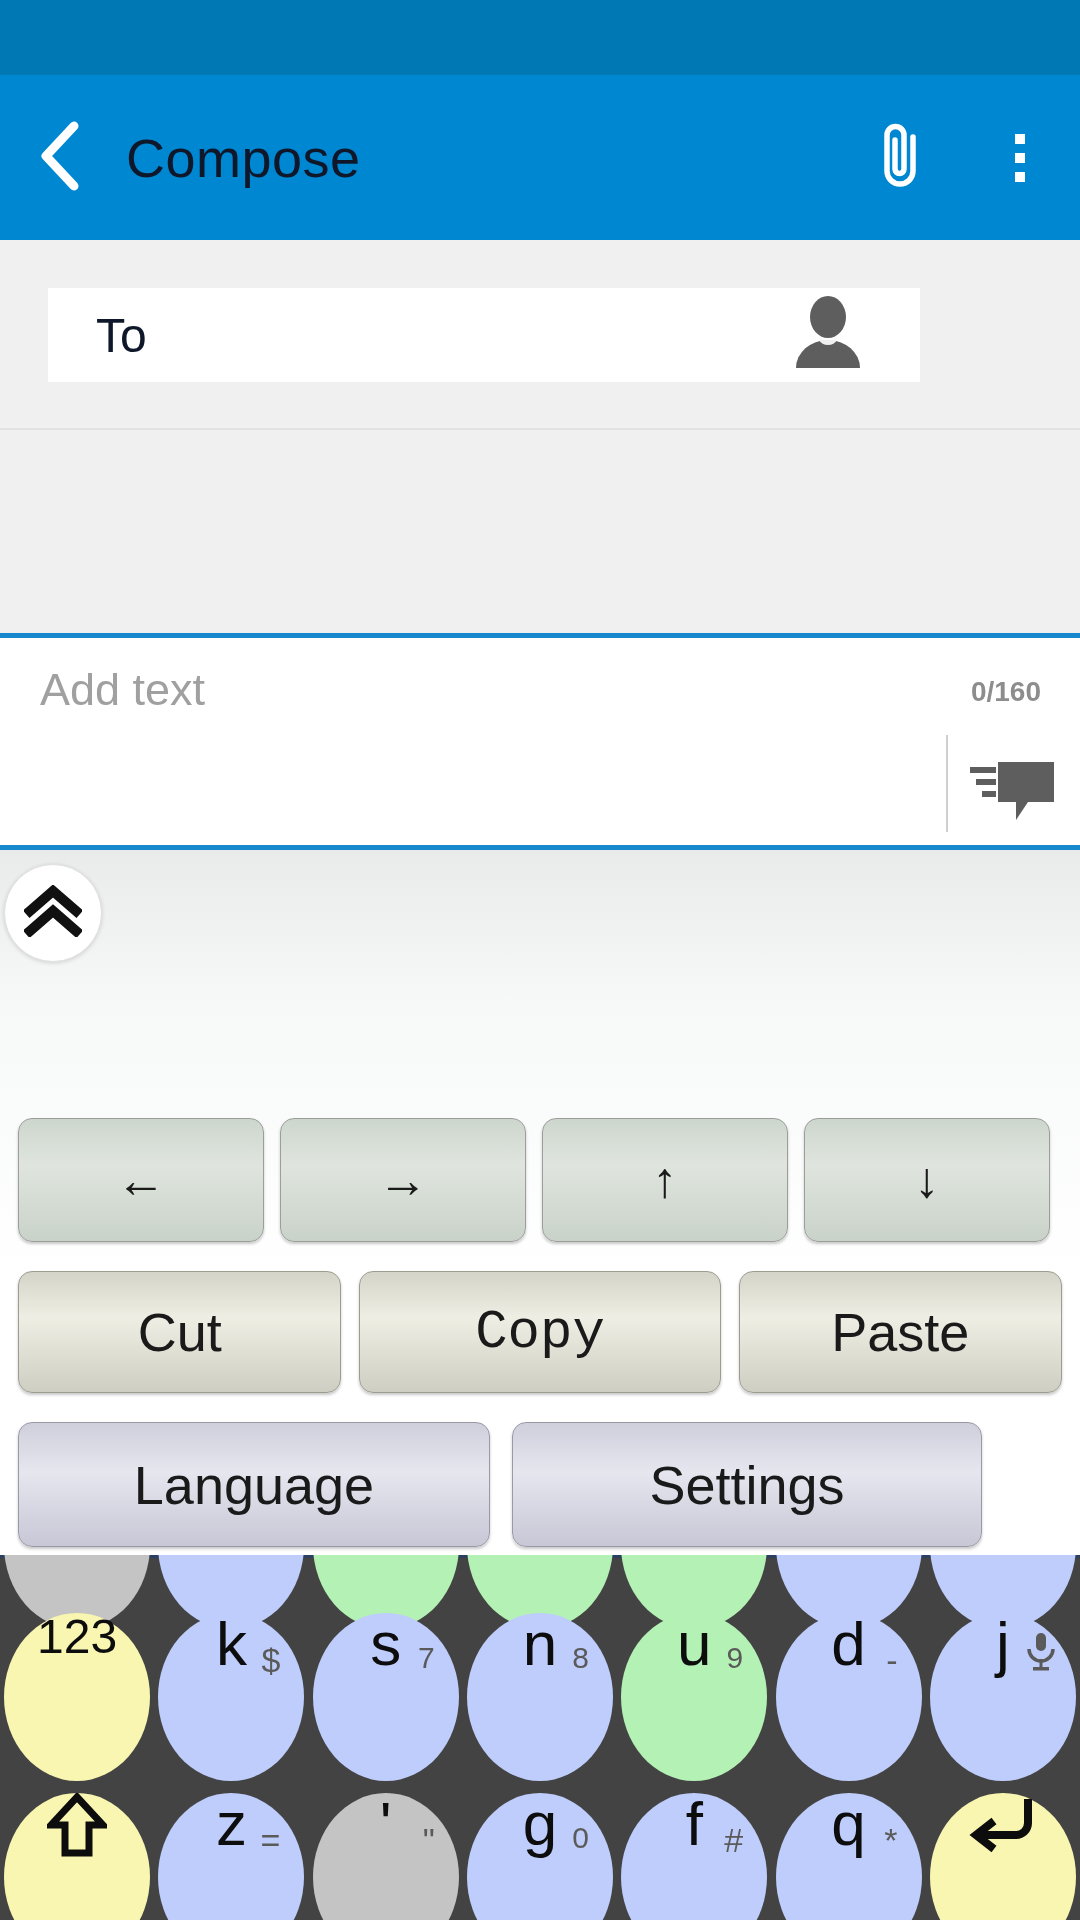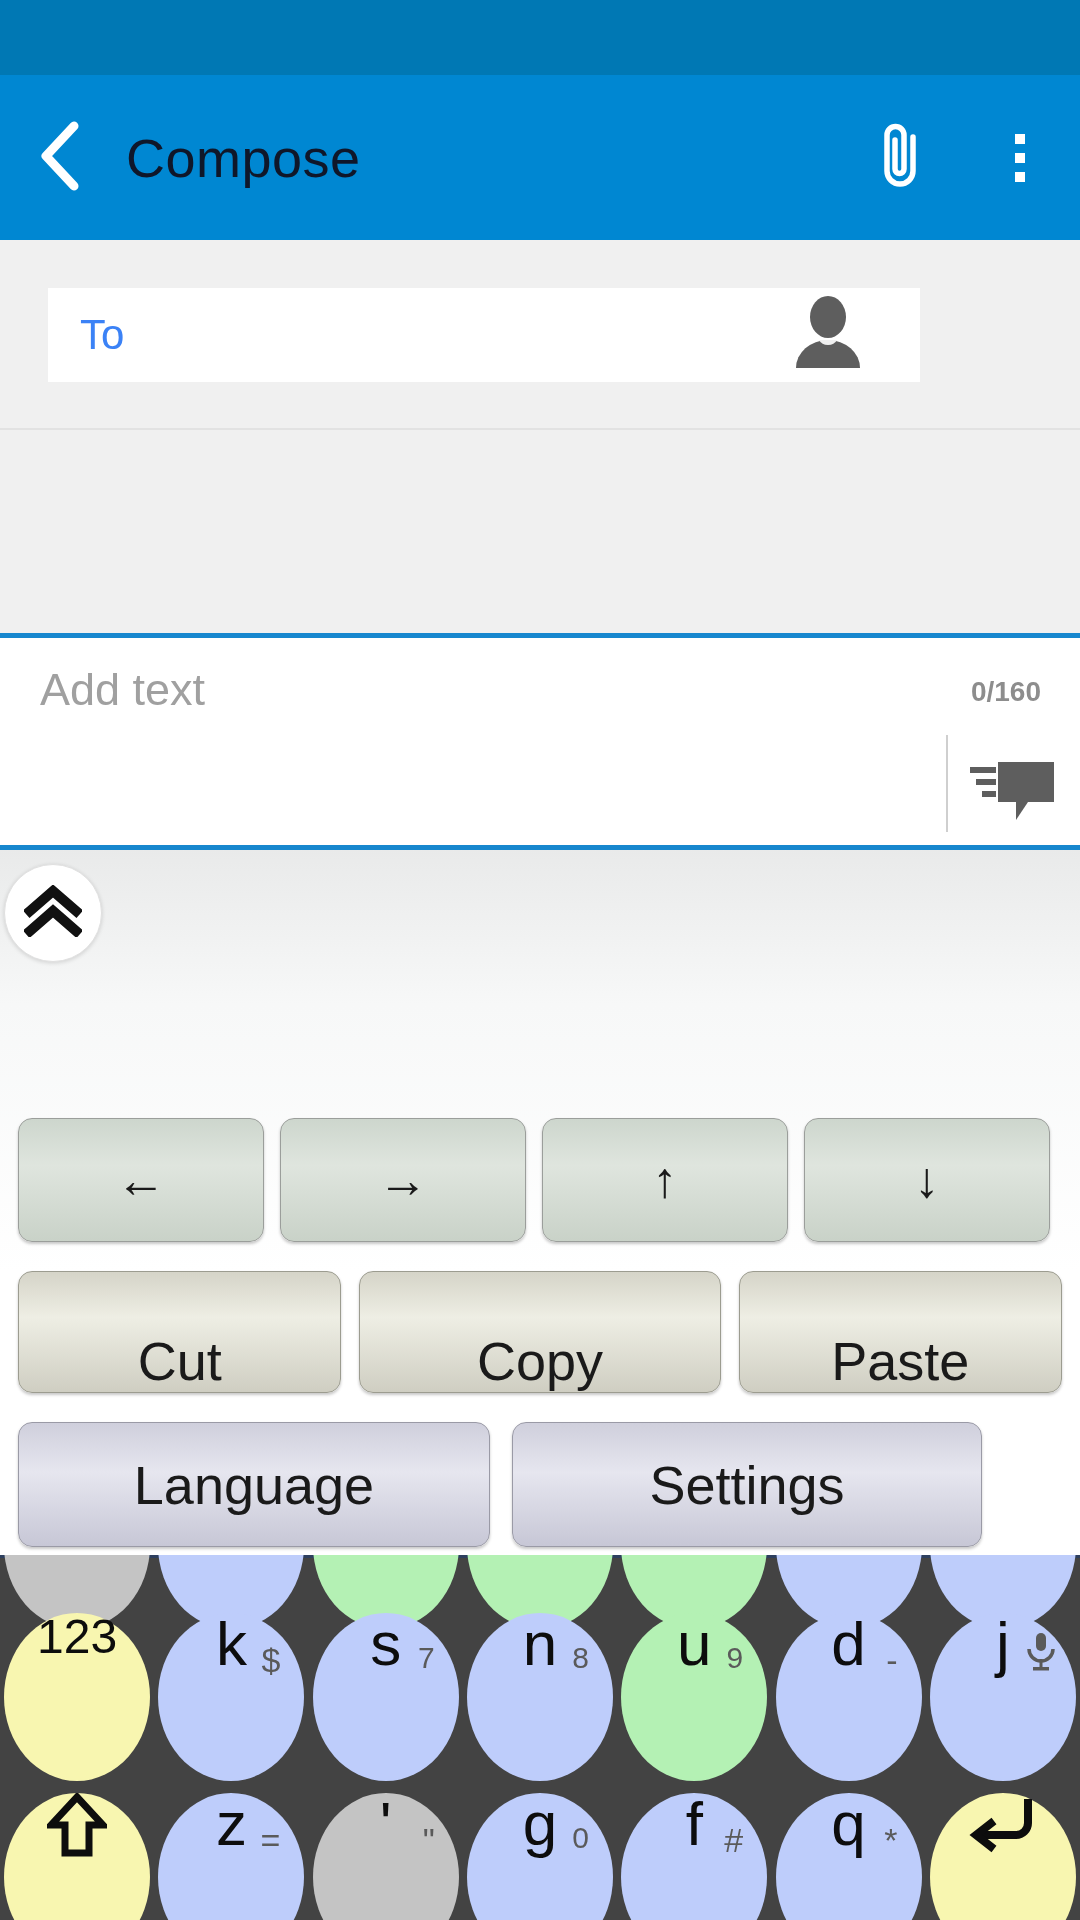--- a/index.html
+++ b/index.html
@@ -43,21 +43,21 @@
   .recipient-zone {
     position:absolute; left:0; top:240px; width:1080px; height:190px;
     background:#f0f0f0;
   }
   .to-field {
     position:absolute; left:48px; top:48px; width:872px; height:94px;
     background:#ffffff;
     display:flex; align-items:center;
   }
   .to-placeholder {
-    color:#3b82f6; font-size:42px; padding-left:32px;
+    color:#0f172a; font-size:48px; padding-left:48px;
     font-family:"Liberation Sans", sans-serif;
   }
   .contact-icon {
     position:absolute; left:772px; top:38px; width:112px; height:112px;
     display:flex; align-items:center; justify-content:center;
   }
 
   
   .body-divider {
     position:absolute; left:0; top:428px; width:1080px; height:2px;
@@ -123,24 +123,23 @@
   }
   .tkey.arrow {
     width:246px; height:124px;
     background: linear-gradient(to bottom, #cdd6cd 0%, #dfe5de 38%, #c9d2c8 100%);
     font-size:50px;
   }
   .tkey.edit {
     height:122px;
     background: linear-gradient(to bottom, #d5d4c8 0%, #eeeee4 38%, #cfcec2 100%);
     border-color:#9c9c90;
-    align-items:flex-end;
   }
   .tkey.edit.cut   { width:332px; }
-  .tkey.edit.copy  { width:371px; }
+  .tkey.edit.copy  { width:371px;font-family:Liberation Mono, monospace; }
   .tkey.edit.paste { width:332px; }
   .tkey.misc {
     height:125px;
     background: linear-gradient(to bottom, #cfcfdc 0%, #e6e6ef 40%, #c7c7d6 100%);
     border-color:#9a9aa6;
   }
   .tkey.misc.lang { width:512px; }
   .tkey.misc.set  { width:510px; }
 
   

